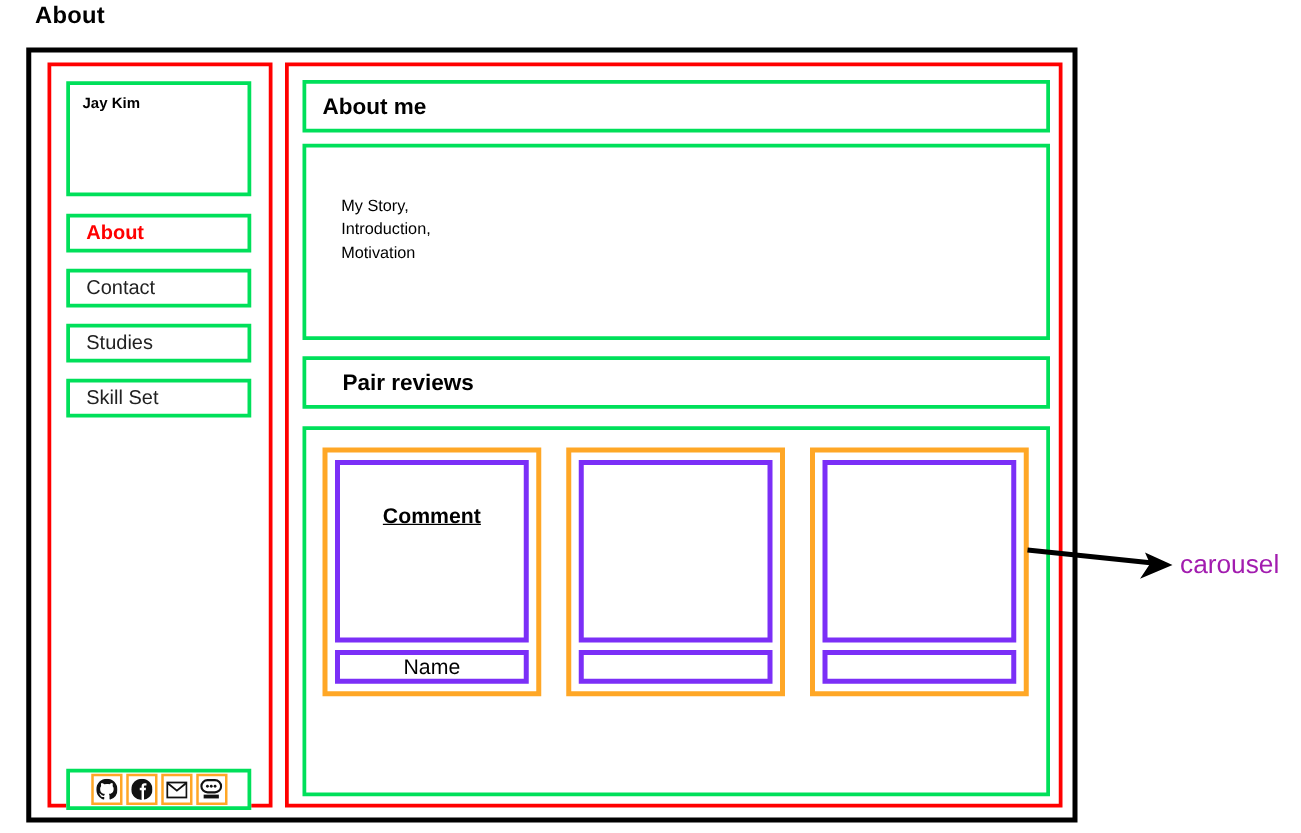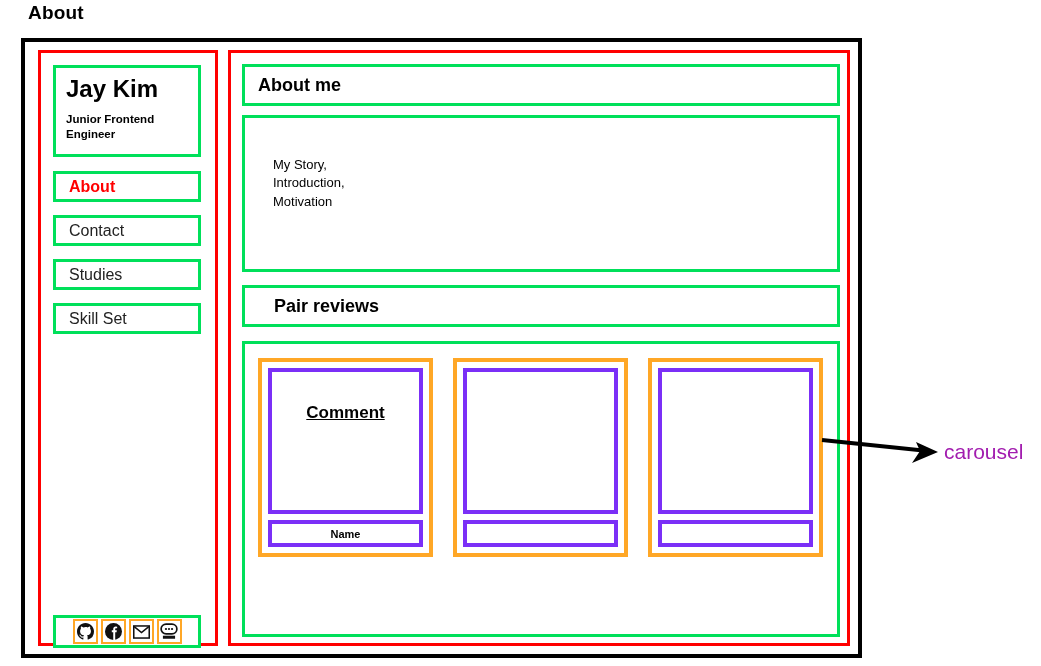--- a/index.html
+++ b/index.html
@@ -68,21 +68,21 @@
 
   
   #profile-card {
     left: 12px;
     top: 12px;
     width: 148px;
     height: 92px;
     padding: 8px 10px;
   }
   #profile-name {
-    font-size: 24px;
+    font-size: 12px;
     font-weight: bold;
     line-height: 1.05;
   }
   #profile-role {
     margin-top: 11px;
     font-size: 11.5px;
     font-weight: bold;
     line-height: 1.25;
   }
 
@@ -202,22 +202,22 @@
     text-decoration: underline;
   }
   .card-name {
     margin-top: 6px;
     height: 27px;
     border: 4px solid #7b2ff7;
     box-sizing: border-box;
     display: flex;
     align-items: center;
     justify-content: center;
-    font-size: 11px;
-    font-weight: bold;
+    font-size: 17px;
+    font-weight: normal;
   }
 
   
   #annotation-arrow {
     position: absolute;
     left: 820px;
     top: 424px;
     width: 125px;
     height: 46px;
     pointer-events: none;
@@ -234,22 +234,20 @@
 <body>
 
 <div id="page-heading">About</div>
 
 <div id="app-frame">
 
   <div id="sidebar-col" class="red-col">
 
     <div id="profile-card" class="green-box">
       <div id="profile-name">Jay Kim</div>
-      <div id="profile-role">Junior
-Frontend Engineer</div>
     </div>
 
     <div class="nav-item active" style="top:118px;">
       <span>About</span>
     </div>
     <div class="nav-item" style="top:162px;">
       <span>Contact</span>
     </div>
     <div class="nav-item" style="top:206px;">
       <span>Studies</span>

